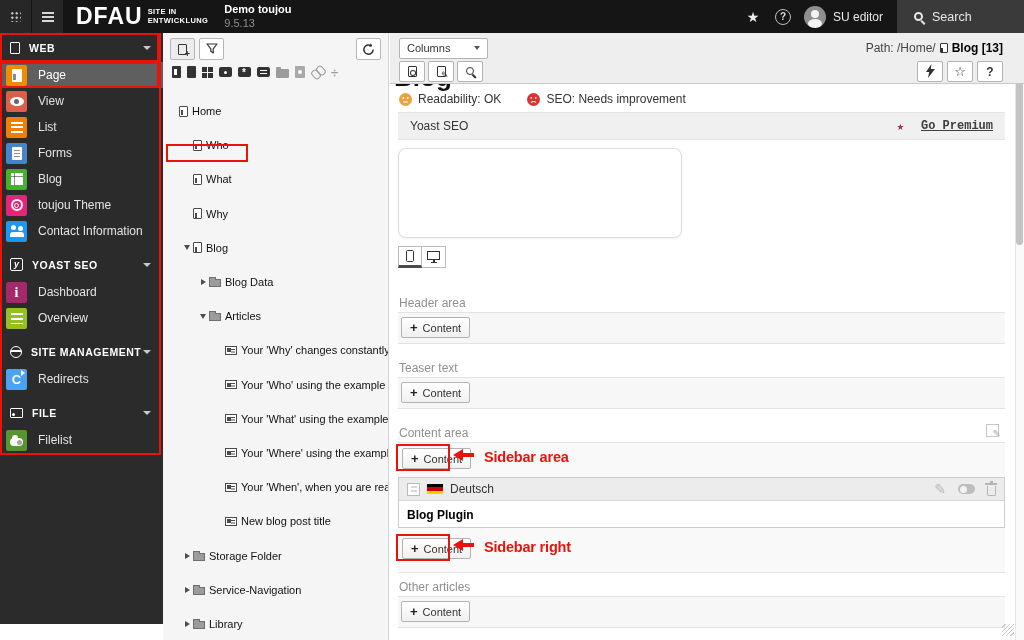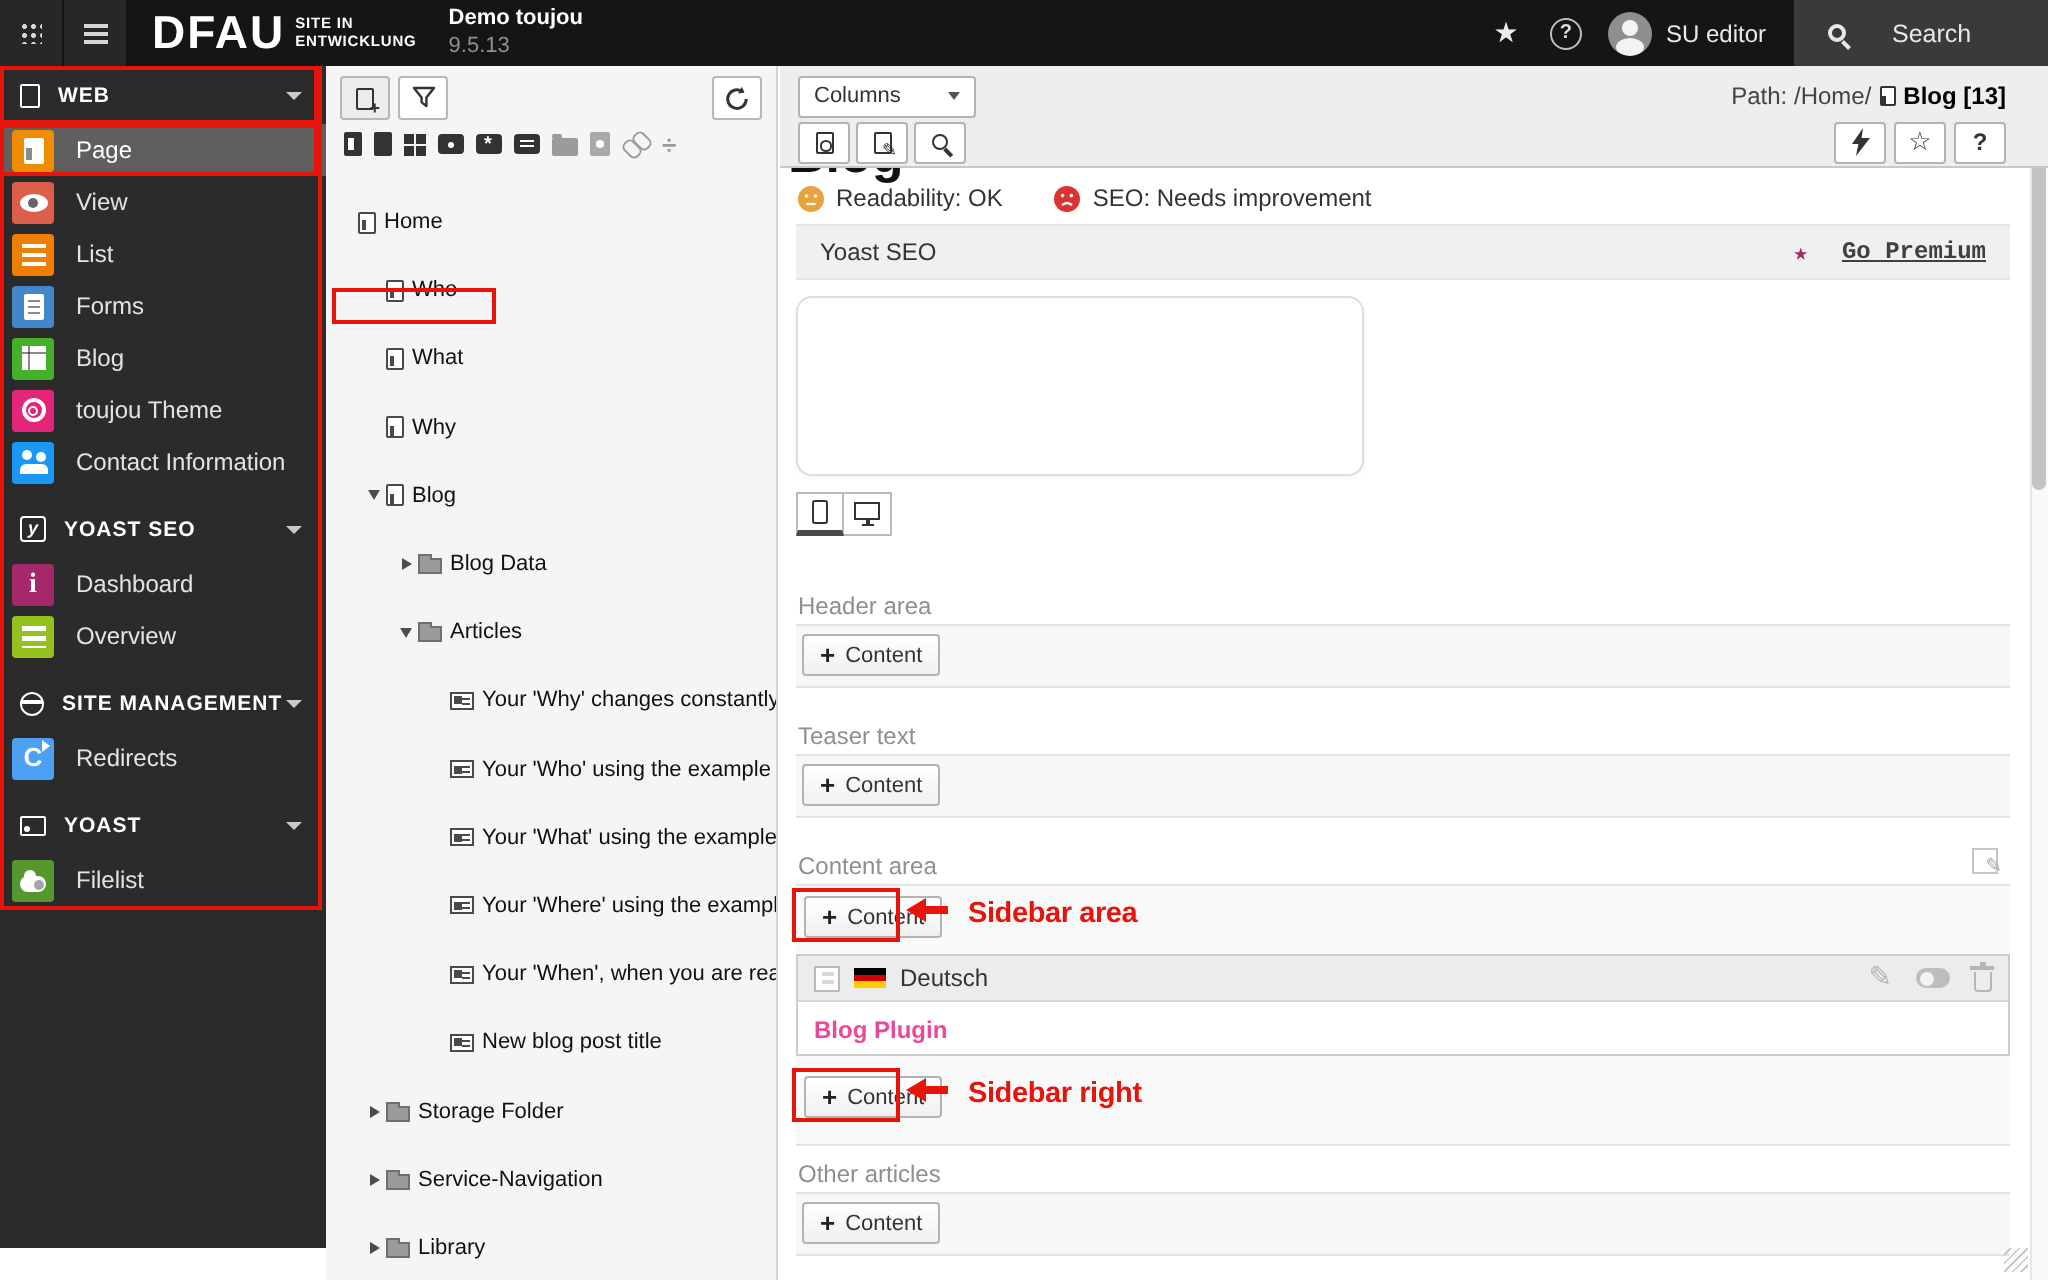--- a/index.html
+++ b/index.html
@@ -20,21 +20,21 @@
   .tb-right { margin-left:auto; display:flex; align-items:center; height:33px; }
   .tb-ic { width:30px; height:33px; display:flex; align-items:center; justify-content:center; cursor:pointer; }
   .i-star-f::before { content:"★"; color:#ededed; font-size:14px; }
   .i-help { width:16px; height:16px; border:1px solid #bdbdbd; border-radius:50%; display:flex; align-items:center; justify-content:center; }
   .i-help::before { content:"?"; color:#dcdcdc; font-size:10px; font-weight:bold; }
   .tb-user { display:flex; align-items:center; gap:7px; padding:0 14px 0 6px; cursor:pointer; }
   .avatar { width:22px; height:22px; border-radius:50%; background:#8f8f8f; position:relative; overflow:hidden; }
   .avatar::before { content:""; position:absolute; left:7px; top:4px; width:8px; height:8px; border-radius:50%; background:#f3f3f3; }
   .avatar::after { content:""; position:absolute; left:4px; top:13px; width:14px; height:9px; border-radius:50%; background:#f3f3f3; }
   .tb-username { color:#e8e8e8; font-size:12px; }
-  .tb-search { width:127px; height:33px; background:#3a3a3a; display:flex; align-items:center; gap:23px; padding-left:17px; cursor:pointer; }
+  .tb-search { width:127px; height:33px; background:#3a3a3a; display:flex; align-items:center; gap:9px; padding-left:17px; cursor:pointer; }
   .i-mag { width:9px; height:9px; border:2px solid #e8e8e8; border-radius:50%; position:relative; flex:none; }
   .i-mag::after { content:""; position:absolute; width:2px; height:5px; background:#e8e8e8; left:6px; top:6px; transform:rotate(-45deg); }
   .tb-search-label { color:#e8e8e8; font-size:12.5px; }
 
   
   .modulemenu { position:absolute; left:0; top:33px; width:163px; bottom:16px; background:#2b2b2b; z-index:10; }
   .mm-header { height:29px; display:flex; align-items:center; padding-left:10px; cursor:pointer; }
   .mm-header .mm-label { color:#fff; font-size:10.5px; font-weight:bold; letter-spacing:.5px; margin-left:9px; }
   .mm-caret { margin-left:auto; margin-right:12px; width:0; height:0; border-top:4px solid #c9c9c9; border-left:4px solid transparent; border-right:4px solid transparent; }
   .mm-item { height:26px; display:flex; align-items:center; cursor:pointer; }
@@ -176,21 +176,21 @@
   .i-ce::before { content:""; position:absolute; inset:2.5px; background:repeating-linear-gradient(to bottom,#d8d8d8 0 2px,transparent 2px 4px); }
   .flag-de { width:16px; height:10px; background:linear-gradient(to bottom,#000 0 33%,#d00000 33% 66%,#ffce00 66%); }
   .ce-lang { font-size:12px; color:#333; }
   .ce-actions { margin-left:auto; display:flex; align-items:center; gap:12px; }
   .i-pencil::before { content:"✎"; color:#b5b5b5; font-size:14px; line-height:1; }
   .i-toggle { width:17px; height:10px; background:#bdbdbd; border-radius:5px; position:relative; display:inline-block; }
   .i-toggle::before { content:""; position:absolute; left:1.5px; top:1.5px; width:7px; height:7px; border-radius:50%; background:#f2f2f2; }
   .i-trash { width:9px; height:10px; border:1.3px solid #b5b5b5; border-top:none; border-radius:0 0 2px 2px; position:relative; display:inline-block; margin-top:4px; }
   .i-trash::before { content:""; position:absolute; top:-3px; left:-2.8px; width:12px; height:1.5px; background:#b5b5b5; }
   .i-trash::after { content:""; position:absolute; top:-5px; left:1.5px; width:3.5px; height:2px; background:#b5b5b5; }
-  .ce-body { height:27px; display:flex; align-items:center; padding:4px 8px; font-size:12px; font-weight:bold; color:#ec4899; }
+  .ce-body { height:27px; display:flex; align-items:center; padding:4px 8px; font-size:12px; font-weight:bold; color:#000000; }
 
   
   .facewrap { display:flex; }
 
   
   .scrolltrack { position:absolute; right:0; top:0; bottom:0; width:9px; background:#fafafa; border-left:1px solid #e6e6e6; }
   .scrollthumb { position:absolute; right:1px; top:30px; width:7px; height:182px; border-radius:4px; background:#c3c3c3; cursor:pointer; }
   .grip { position:absolute; right:10px; bottom:4px; width:12px; height:12px; background:repeating-linear-gradient(135deg,transparent 0 2px,#c9c9c9 2px 3px); }
 
   
@@ -312,21 +312,21 @@
   </div>
   <div class="mm-item">
     <span class="mm-tile" style="background-color: rgb(77, 161, 243);">
         <span class="g-carrow"></span>
       </span>
     <span class="mm-label">Redirects</span>
   </div>
   <div class="mm-gap"></div>
   <div class="mm-header">
     <span class="hi-img"></span>
-    <span class="mm-label">YOAST</span>
+    <span class="mm-label">FILE</span>
     <span class="mm-caret"></span>
   </div>
   <div class="mm-item">
     <span class="mm-tile" style="background-color: rgb(85, 150, 47);">
         <span class="g-cloud"></span>
       </span>
     <span class="mm-label">Filelist</span>
   </div>
 </div>
 

